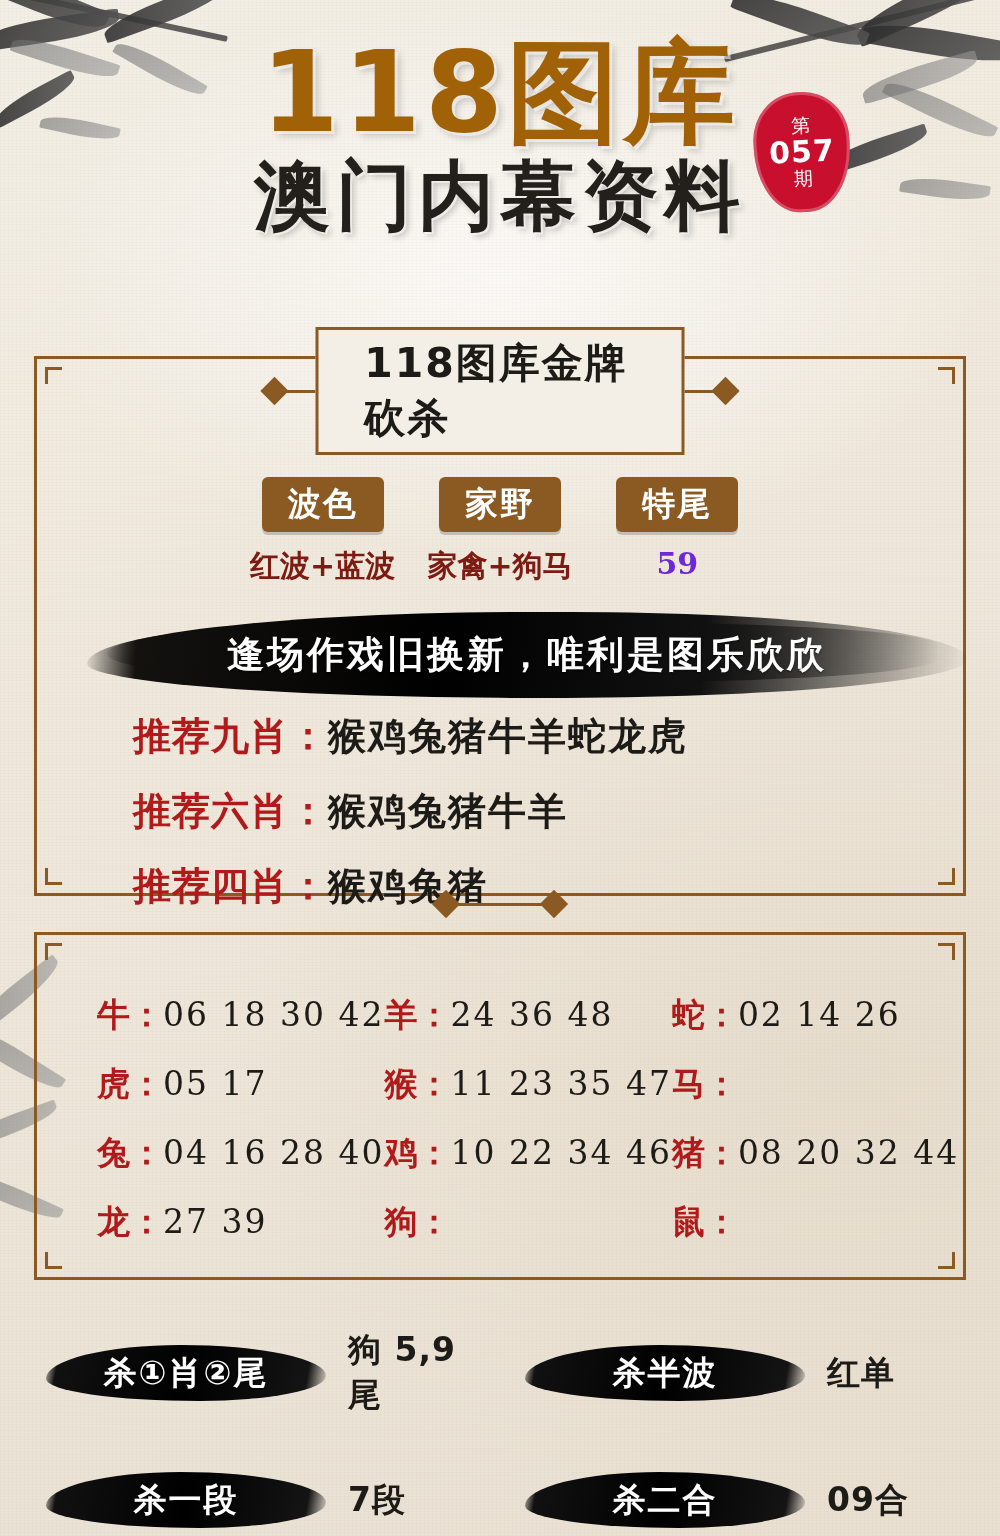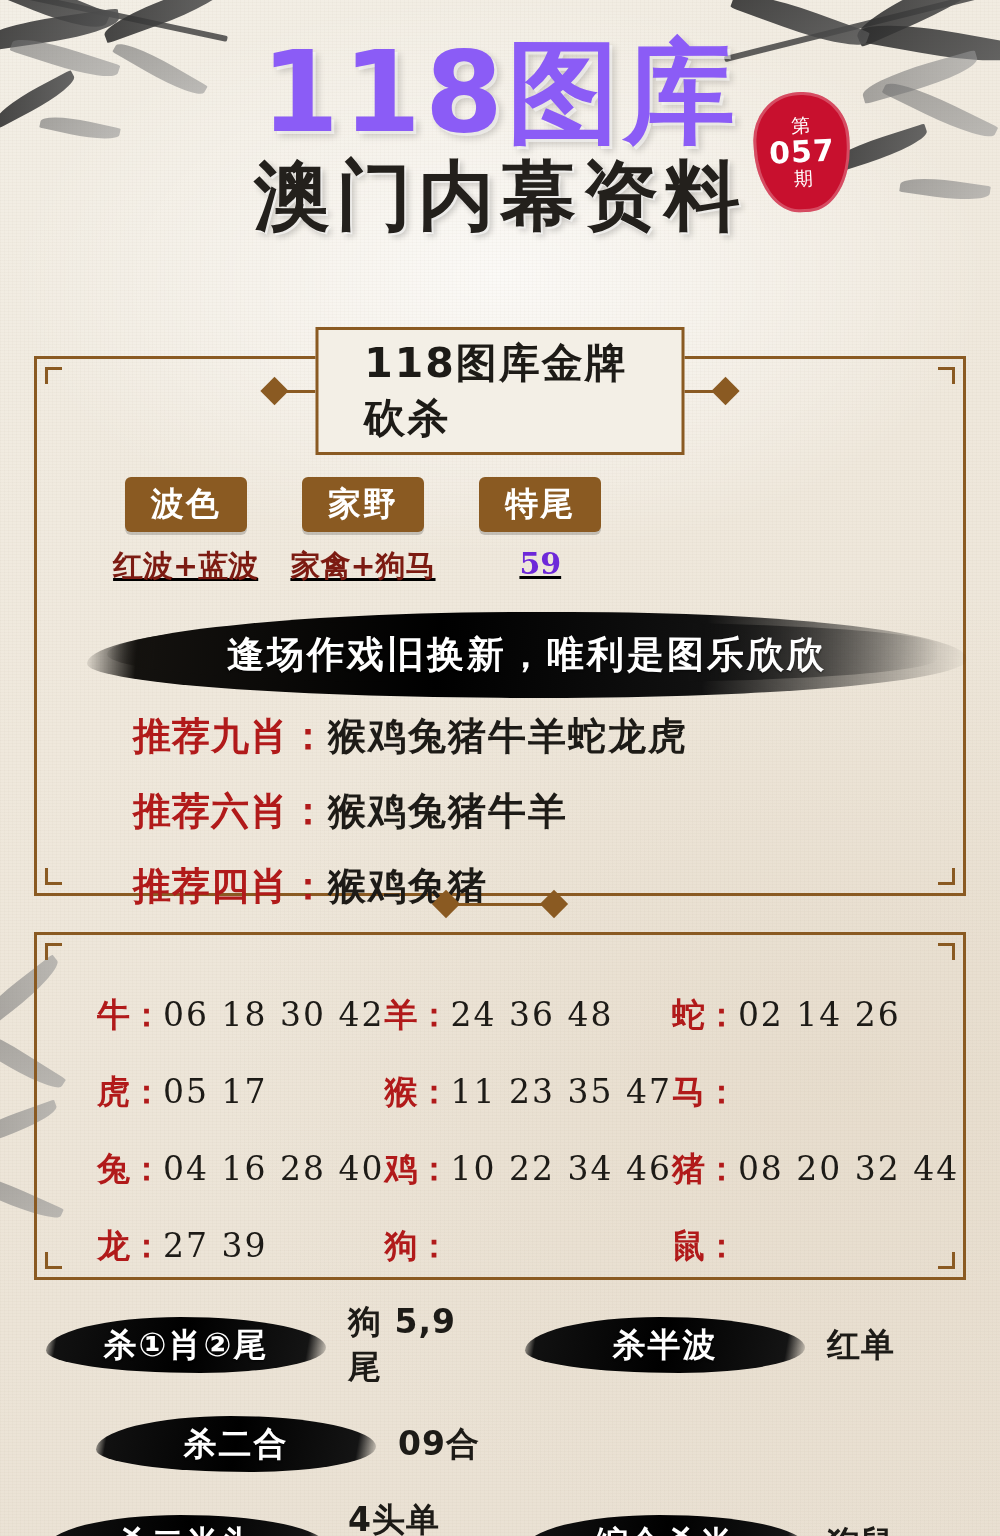--- a/index.html
+++ b/index.html
@@ -39,21 +39,21 @@
   .tr{top:-10px;right:-20px;width:360px;height:260px;}
   .bl{bottom:260px;left:-40px;width:200px;height:300px;}
 
   
   .header{position:absolute;top:34px;left:0;width:100%;text-align:center;}
   .title-main{
     font-family:"DejaVu Sans", sans-serif;
     font-weight:bold;
     font-size:112px;
     letter-spacing:4px;
-    color:#8b5cf6;
+    color:#a16207;
     text-shadow:3px 3px 0 rgba(255,255,255,.55), 5px 5px 7px rgba(0,0,0,.18);
     line-height:1.05;
   }
   .title-sub{
     font-family:"DejaVu Sans", sans-serif;
     font-weight:bold;
     font-size:76px;
     letter-spacing:6px;
     color:#23201c;
     text-shadow:2px 2px 0 rgba(255,255,255,.6), 4px 4px 6px rgba(0,0,0,.2);
@@ -120,21 +120,21 @@
   .banner .wing:before{
     content:"";position:absolute;width:20px;height:20px;background:#8a5a22;
     transform:rotate(45deg);top:-9px;
   }
   .banner .wing.l:before{left:-4px;}
   .banner .wing.r:before{right:-4px;}
 
   
   .tags{
     position:absolute;top:118px;left:0;width:100%;
-    display:flex;justify-content:flex-start;padding:0 60px;box-sizing:border-box;text-decoration:underline;
+    display:flex;justify-content:center;padding:0 60px;box-sizing:border-box;
   }
   .tagcol{text-align:center;width:22%;}
   .pill{
     display:inline-block;
     background:#8a5a22;
     color:#fff;
     font-family:"DejaVu Sans", sans-serif;
     font-weight:bold;
     font-size:33px;
     padding:5px 26px;
@@ -187,39 +187,39 @@
     margin-bottom:24px;
     white-space:nowrap;
   }
   .recrow .lbl{color:#b11a1a;letter-spacing:1px;}
   .recrow .val{color:#1d1b17;letter-spacing:2px;}
 
   
   .numgrid{
     position:absolute;top:58px;left:60px;right:40px;
     display:grid;grid-template-columns:repeat(3,1fr);
-    row-gap:32px;
+    row-gap:24px;
   }
   .numcell{
     font-family:"DejaVu Sans", sans-serif;
     font-size:33px;
     white-space:nowrap;
   }
   .numcell .zo{color:#b11a1a;font-weight:bold;}
   .numcell .nums{color:#1d1b17;font-family:"DejaVu Serif", serif;letter-spacing:2px;}
 
   
   .bottom{
     position:absolute;top:1300px;left:0;width:100%;
     padding:0 46px;box-sizing:border-box;
   }
   .brow{
     display:flex;align-items:center;margin-bottom:26px;
   }
-  .bhalf{width:50%;display:flex;align-items:center;}
+  .bhalf{width:50%;display:flex;align-items:center;margin-top:28px;}
   .inkbtn{
     position:relative;
     display:inline-flex;align-items:center;justify-content:center;
     min-width:236px;height:56px;
     color:#fff;
     font-family:"DejaVu Sans", sans-serif;
     font-weight:bold;
     font-size:33px;
     letter-spacing:2px;
     background:linear-gradient(100deg, rgba(0,0,0,0) 0%, #111 5%, #000 50%, #141414 92%, rgba(0,0,0,0) 100%);
@@ -380,20 +380,24 @@
     <div class="bhalf">
       <div class="inkbtn">杀①肖②尾</div>
       <div class="bval">狗 5,9尾</div>
     </div>
     <div class="bhalf right">
       <div class="inkbtn">杀半波</div>
       <div class="bval">红单</div>
     </div>
   </div>
   <div class="brow">
+    <div class="bhalf">
+      <div class="inkbtn">杀一段</div>
+      <div class="bval">7段</div>
+    </div>
     <div class="bhalf right">
       <div class="inkbtn">杀二合</div>
       <div class="bval">09合</div>
     </div>
   </div>
   <div class="brow">
     <div class="bhalf">
       <div class="inkbtn">杀二半头</div>
       <div class="bval">4头单  0头单</div>
     </div>

